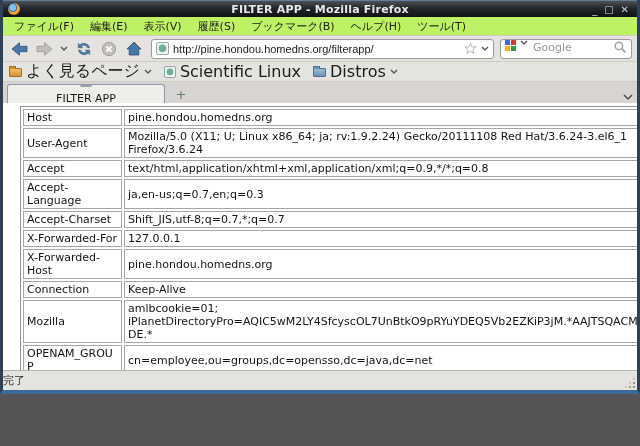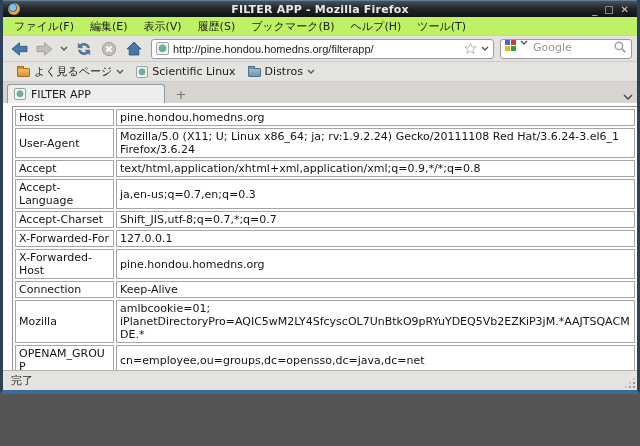--- a/index.html
+++ b/index.html
@@ -36,49 +36,49 @@
   .searchbox{width:132px;flex:0 0 132px;height:20px;background:#fff;border:1px solid #9b98a0;border-radius:3px;
     display:flex;align-items:flex-start;padding:0 4px;gap:3px;}
   .g-icon{width:12px;height:12px;flex:0 0 12px;display:grid;grid-template-columns:5px 5px;grid-template-rows:5px 5px;gap:1px;padding:0;}
   .g-icon i{display:block;}
   .g-b{background:#3b6dd8;} .g-r{background:#d23b2f;} .g-y{background:#efb611;} .g-g{background:#2f9e44;}
   .search-input{flex:1;border:none;outline:none;font-size:11px;min-width:0;background:transparent;
     font-family:"DejaVu Sans","Liberation Sans",sans-serif;color:#222;}
   .search-input::placeholder{color:#9a978f;}
   
   .bookmarksbar{height:20px;flex:0 0 20px;display:flex;align-items:center;background:#e5e3df;
-    border-bottom:1px solid #cfccc6;padding:0 14px;gap:12px;font-size:11px;color:#1b1b1b;}
+    border-bottom:1px solid #cfccc6;padding:0 6px;gap:12px;font-size:16px;color:#1b1b1b;}
   .bm-item{display:flex;align-items:center;gap:4px;}
   .bm-ic{display:inline-block;position:relative;}
   .folder-orange,.folder-blue{width:13px;height:9px;border-radius:1px;margin-top:2px;}
   .folder-orange{background:linear-gradient(#f2bc6b,#d6912f);border:1px solid #a3711f;}
   .folder-blue{background:linear-gradient(#9dbbd2,#6d95b2);border:1px solid #48708e;}
   .folder-orange::before,.folder-blue::before{content:"";position:absolute;top:-3px;left:-1px;width:5px;height:2px;
     border:1px solid inherit;border-radius:1px 1px 0 0;}
   .folder-orange::before{background:#d6912f;border:1px solid #a3711f;border-bottom:none;}
   .folder-blue::before{background:#6d95b2;border:1px solid #48708e;border-bottom:none;}
   .page-ic{width:12px;height:12px;border:1px solid #96a2aa;border-radius:2px;
     background:radial-gradient(circle at 50% 48%,#6fae9a 0 3px,#eef2f0 3.8px,#f7f7f7 100%);}
   
   .tabbar{height:21px;flex:0 0 21px;display:flex;align-items:flex-end;background:#d8d5d0;padding:2px 4px 0 4px;position:relative;}
   .tab{width:158px;height:19px;background:#f0eeeb;border:1px solid #8a9aa8;border-bottom:none;
-    border-radius:3px 3px 0 0;display:flex;align-items:center;gap:5px;padding:0 6px;font-size:11px;color:#1b1b1b;}
+    border-radius:3px 3px 0 0;display:flex;align-items:center;gap:5px;padding:0 6px;font-size:11px;color:#1b1b1b;flex-direction:column;}
   .newtab{width:24px;height:17px;margin-left:4px;display:flex;align-items:center;justify-content:center;
     font-size:13px;color:#6b7a6b;border-radius:3px 3px 0 0;}
   .tab-list-btn{margin-left:auto;margin-bottom:3px;}
   
-  .content{flex:1;background:#fff;overflow:hidden;padding:3px 9px;}
+  .content{flex:1;background:#fff;overflow:hidden;padding:3px 17px;}
   table.hdrs{border-collapse:separate;border-spacing:2px;table-layout:fixed;width:626px;
     border:1px solid #949494;font-size:11px;line-height:13px;color:#141414;}
   table.hdrs td{border:1px solid #a6a6a6;padding:1px 3px;background:#fff;vertical-align:middle;
     overflow-wrap:break-word;word-wrap:break-word;}
   td.cell-name{width:99px;}
   
   .statusbar{height:20px;flex:0 0 20px;background:#e5e3df;border-top:1px solid #b7b4ae;
-    display:flex;align-items:center;padding:0 8px;font-size:11px;color:#2a2a2a;position:relative;}
+    display:flex;align-items:center;padding:0 0;font-size:11px;color:#2a2a2a;position:relative;}
   .grip{position:absolute;right:2px;bottom:2px;width:9px;height:9px;}
   .grip::before{content:"";position:absolute;right:0;bottom:0;width:2px;height:2px;background:#9a968f;
     box-shadow:-4px 0 #9a968f,0 -4px #9a968f,-4px -4px #c8c5bf,-8px 0 #c8c5bf,0 -8px #c8c5bf;}
   svg{display:block;}
 </style>
 </head>
 <body>
 
 <div class="window">
 

